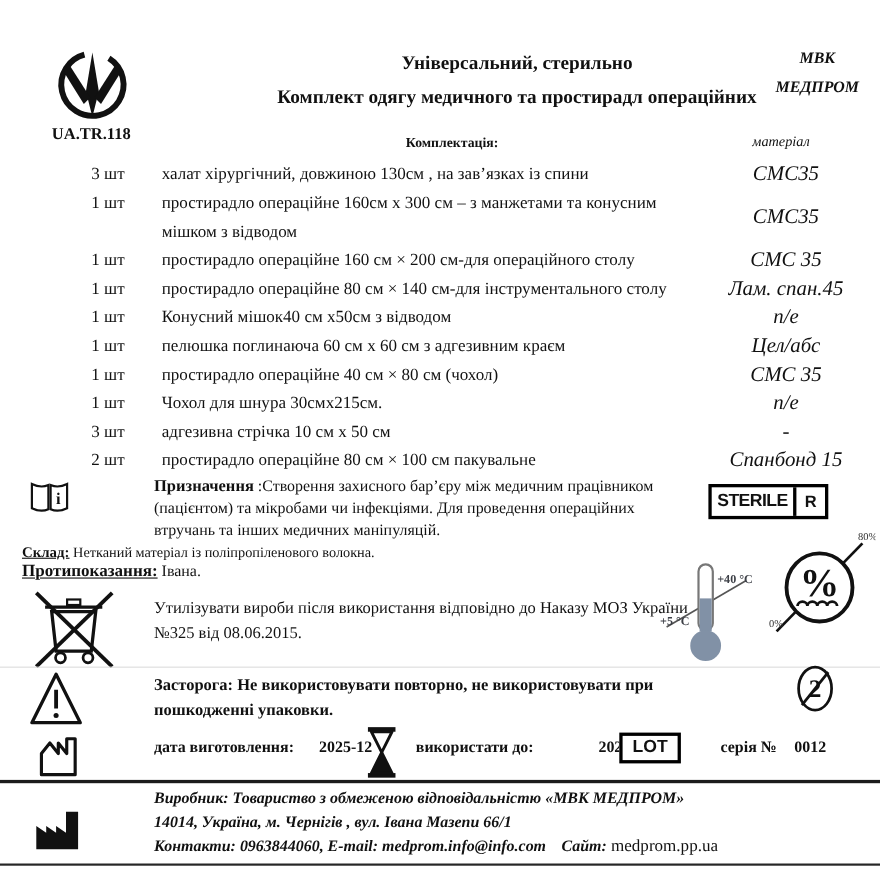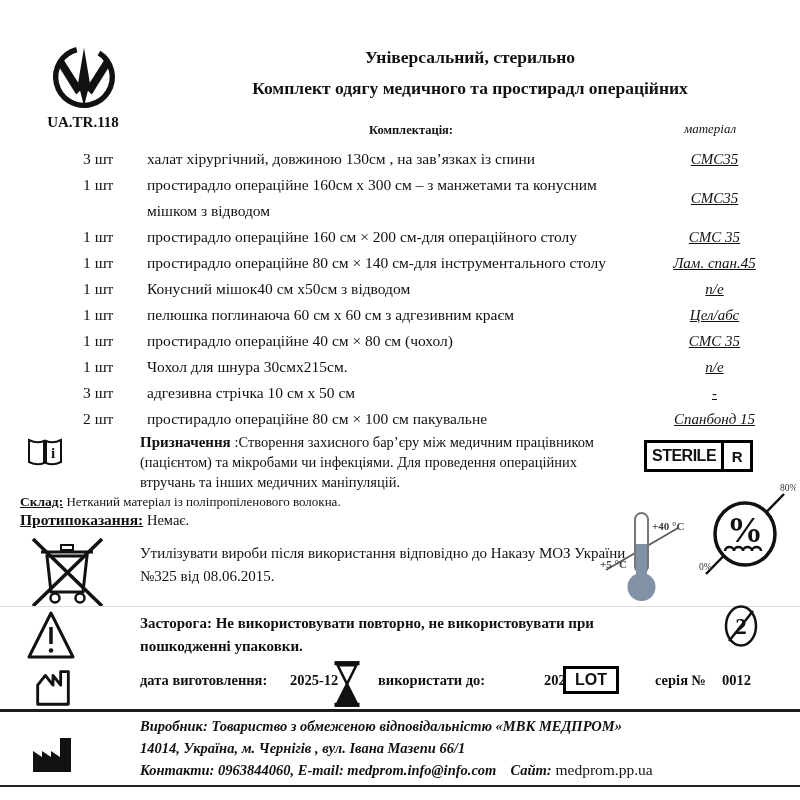--- a/index.html
+++ b/index.html
@@ -17,21 +17,21 @@
 
   .comp-header{left:16px;top:123px;width:790px;text-align:center;font-weight:bold;font-size:12.5px;}
   .material-header{left:630px;top:121px;width:160px;text-align:center;font-style:italic;font-size:13px;}
 
   
   .ktable{left:0;top:146px;width:800px;}
   .trow{display:flex;align-items:stretch;min-height:26px;padding-left:45px;}
   .tq{width:102px;padding-left:38px;font-size:15.5px;line-height:26px;box-sizing:border-box;flex:none;}
   .td{width:492px;font-size:15.5px;line-height:26px;flex:none;}
   .tm{flex:1;display:flex;align-items:center;justify-content:center;
-      font-style:italic;font-size:15px;padding-right:10px;text-decoration:underline;}
+      font-style:italic;font-size:19px;padding-right:10px;}
 
   
   .purpose-text{left:140px;top:432px;width:474px;font-size:14.5px;line-height:20px;}
   .purpose-text b{font-size:15px;}
   .sterile-box{left:644px;top:440px;display:flex;border:3.5px solid #000;background:#fff;
                font-family:"Liberation Sans",sans-serif;font-weight:bold;text-align:center;}
   .sterile-main{padding:4px 5px;font-size:16px;letter-spacing:-0.5px;}
   .sterile-r{border-left:3.5px solid #000;width:26px;display:flex;align-items:center;
              justify-content:center;font-size:15px;}
 
@@ -75,20 +75,24 @@
       <polygon points="61,21 40,54 46,60 64,31" fill="#111"></polygon>
     </svg>
   </div>
   <div class="abs cert-code">UA.TR.118</div>
 
   <div class="abs title">
     <div>Універсальний, стерильно</div>
     <div>Комплект одягу медичного та простирадл операційних</div>
   </div>
 
+  <div class="abs brand">
+    <div>МВК</div>
+    <div>МЕДПРОМ</div>
+  </div>
 
   <div class="abs comp-header">Комплектація:</div>
   <div class="abs material-header">матеріал</div>
 
   <div class="abs ktable">
     <div class="trow">
       <div class="tq">3 шт</div>
       <div class="td">халат хірургічний,  довжиною 130см , на зав’язках із спини</div>
       <div class="tm">СМС35</div>
     </div>
@@ -160,21 +164,21 @@
   </div>
   <div class="abs sterile-box">
     <div class="sterile-main">STERILE</div>
     <div class="sterile-r">R</div>
   </div>
 
   <div class="abs comp-line">
     <b>Склад:</b><span> Нетканий матеріал із поліпропіленового волокна.</span>
   </div>
   <div class="abs contra-line">
-    <b>Протипоказання:</b><span>  Немає.</span>
+    <b>Протипоказання:</b><span>  Івана.</span>
   </div>
 
   <div class="abs" style="left:26px;top:532px;">
     <svg width="84" height="78" viewBox="0 0 84 78">
       <line x1="15" y1="20" x2="67" y2="20" stroke="#111" stroke-width="3"></line>
       <rect x="35" y="13" width="12" height="5" fill="none" stroke="#111" stroke-width="2"></rect>
       <path d="M21 24 H61 L57 60 H25 Z" fill="none" stroke="#111" stroke-width="3"></path>
       <circle cx="29" cy="66" r="4.5" fill="none" stroke="#111" stroke-width="2.5"></circle>
       <circle cx="54" cy="66" r="4.5" fill="none" stroke="#111" stroke-width="2.5"></circle>
       <line x1="7" y1="7" x2="76" y2="74" stroke="#111" stroke-width="3.5"></line>

